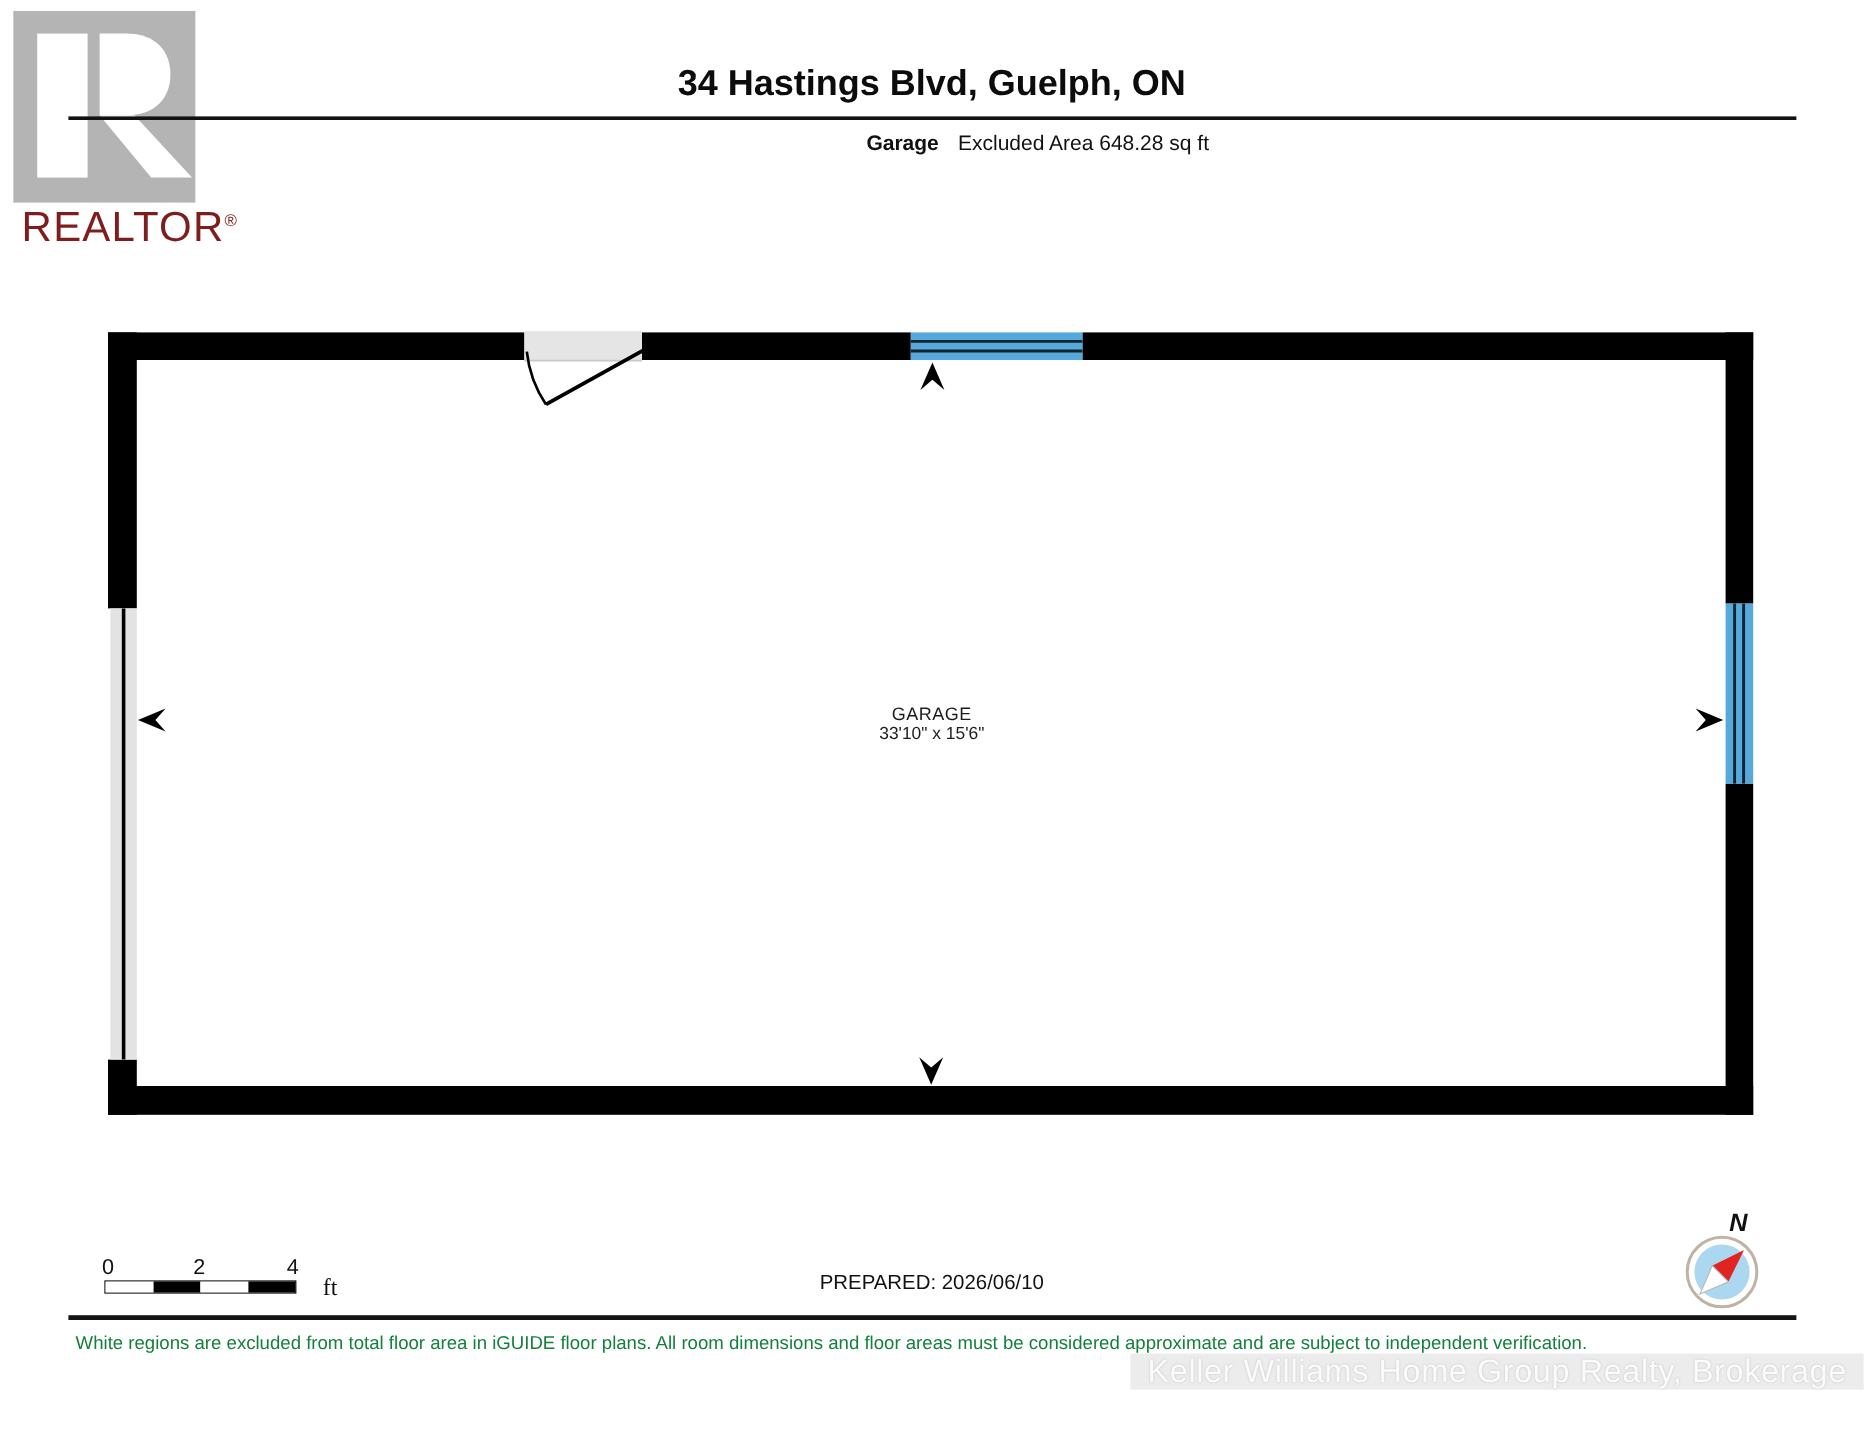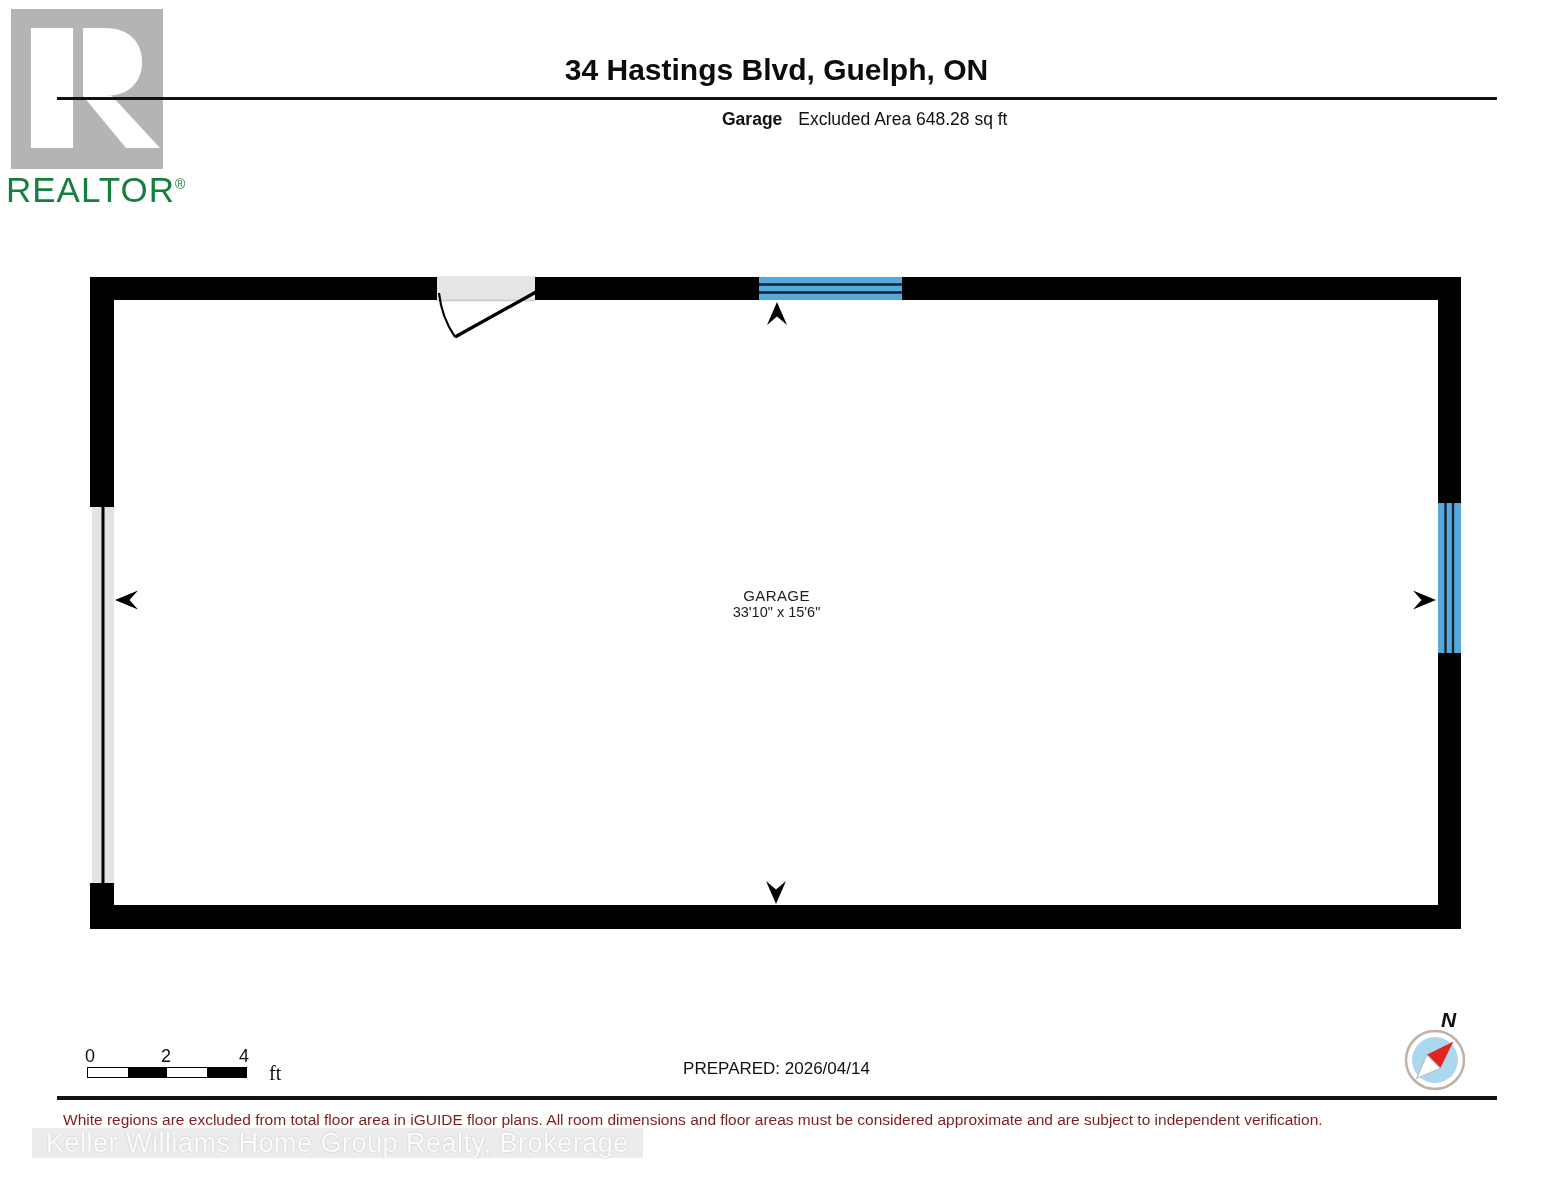--- a/index.html
+++ b/index.html
@@ -4,21 +4,21 @@
 <style>
   html,body{margin:0;padding:0;}
   body{
     width:1553px;height:1200px;position:relative;background:#ffffff;
     font-family:"Liberation Sans", sans-serif;color:#111;overflow:hidden;
   }
   .abs{position:absolute;}
 
   
   .logo-box{left:11px;top:9px;width:152px;height:160px;}
-  .brand{left:6px;top:170px;width:200px;font-size:35px;letter-spacing:1px;color:#15803d;}
+  .brand{left:18px;top:170px;width:200px;font-size:35px;letter-spacing:1px;color:#7f1d1d;}
   .brand sup{font-size:14px;}
   .page-title{left:0;right:0;top:53px;text-align:center;font-size:30px;font-weight:bold;color:#0c0c0c;}
   .header-line{left:57px;top:97px;width:1440px;height:3px;background:#121212;}
   .legend{left:722px;top:109px;display:flex;gap:16px;font-size:17.5px;align-items:baseline;}
   .legend .room{font-weight:bold;}
 
   
   .plan-svg{left:0;top:0;width:1553px;height:1200px;}
 
   .room-label{left:0;right:0;top:588px;text-align:center;line-height:16px;color:#1c1c1c;}
@@ -28,22 +28,22 @@
   
   .tick{width:24px;text-align:center;font-size:18px;top:1046px;}
   .scale-bar{left:87px;top:1067px;width:158px;height:9px;border:1.6px solid #000;display:flex;background:#fff;}
   .scale-bar .seg{flex:1;height:100%;}
   .seg.b{background:#000;} .seg.w{background:#fff;}
   .scale-unit{left:269px;top:1062px;font-size:20px;font-family:Liberation Serif, serif;}
   .prepared{left:0;right:0;top:1059px;text-align:center;font-size:17px;}
   .compass{left:1400px;top:1023px;width:70px;height:70px;}
   .north{left:1441px;top:1008px;font-size:21px;font-style:italic;font-weight:bold;}
   .footer-line{left:57px;top:1096px;width:1440px;height:3.5px;background:#141414;}
-  .disclaimer{left:63px;top:1111px;width:1300px;font-size:15.5px;color:#7f1d1d;}
-  .watermark-row{left:0;right:0;top:1128px;text-align:left;padding-left:32px;}
+  .disclaimer{left:63px;top:1111px;width:1300px;font-size:15.5px;color:#15803d;}
+  .watermark-row{left:16px;right:0;top:1128px;text-align:right;padding-left:32px;}
   .watermark{display:inline-block;background:#ececec;color:#fbfbfb;
     text-shadow:0 0 2px #c9c9c9, 0 0 1px #d6d6d6;font-size:27px;line-height:30px;
     padding:0 14px;letter-spacing:.5px;}
 </style>
 </head>
 <body>
 
 <svg class="abs logo-box" viewBox="0 0 152 160">
   <rect x="0" y="0" width="152" height="160" fill="#b4b4b4"></rect>
   <g>
@@ -115,21 +115,21 @@
 <div class="abs tick" style="left:154px;">2</div>
 <div class="abs tick" style="left:232px;">4</div>
 <div class="abs scale-bar">
   <div class="seg w"></div>
   <div class="seg b"></div>
   <div class="seg w"></div>
   <div class="seg b"></div>
 </div>
 <div class="abs scale-unit">ft</div>
 
-<div class="abs prepared">PREPARED: 2026/04/14</div>
+<div class="abs prepared">PREPARED: 2026/06/10</div>
 
 <svg class="abs compass" viewBox="0 0 70 70">
   <circle cx="35" cy="37" r="29" fill="#ffffff" stroke="#c0b2a5" stroke-width="2.5"></circle>
   <circle cx="35" cy="37" r="23" fill="#abd7f0"></circle>
   <g transform="rotate(45 35 37)">
     <polygon points="35,11 44.5,39 25.5,39" fill="#e02420"></polygon>
     <polygon points="35,63 44.5,39 25.5,39" fill="#ffffff" stroke="#b9b9b9" stroke-width="1"></polygon>
   </g>
 </svg>
 <div class="abs north">N</div>

